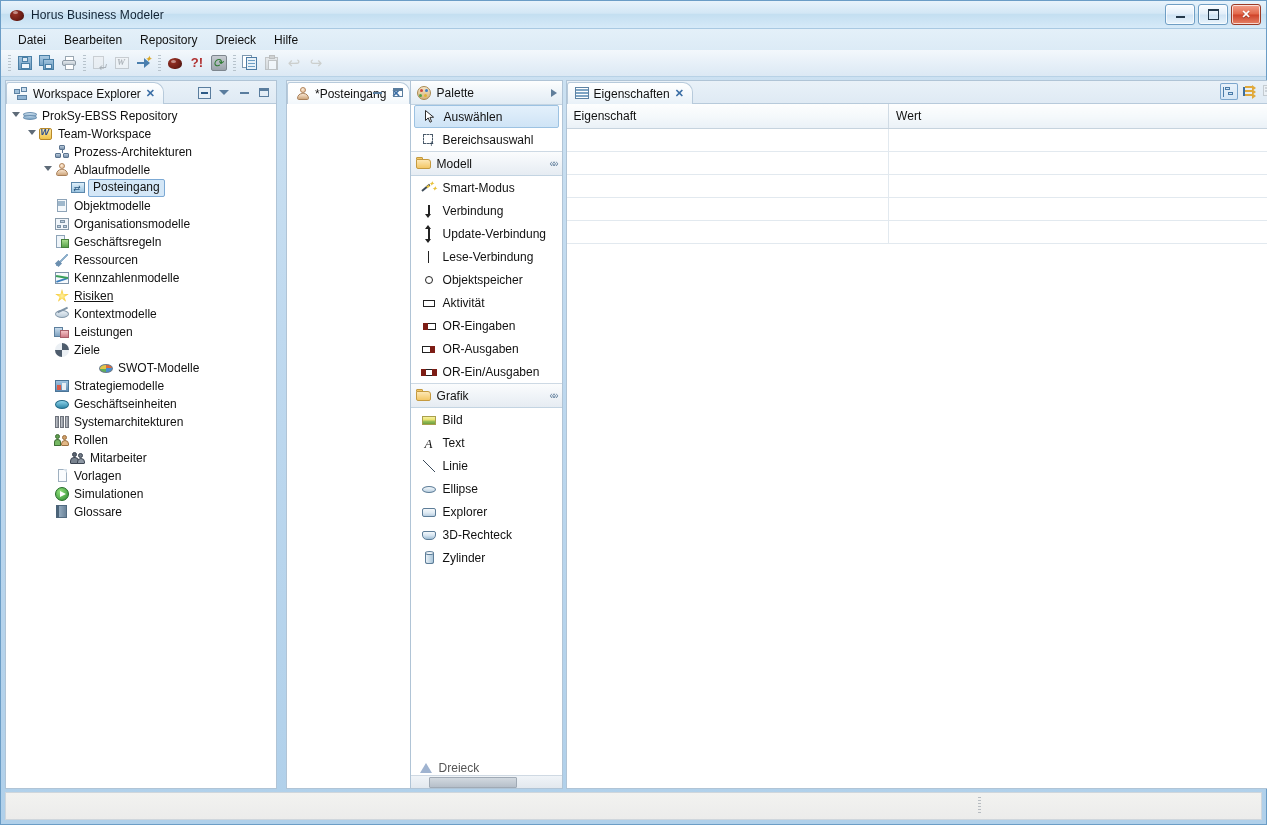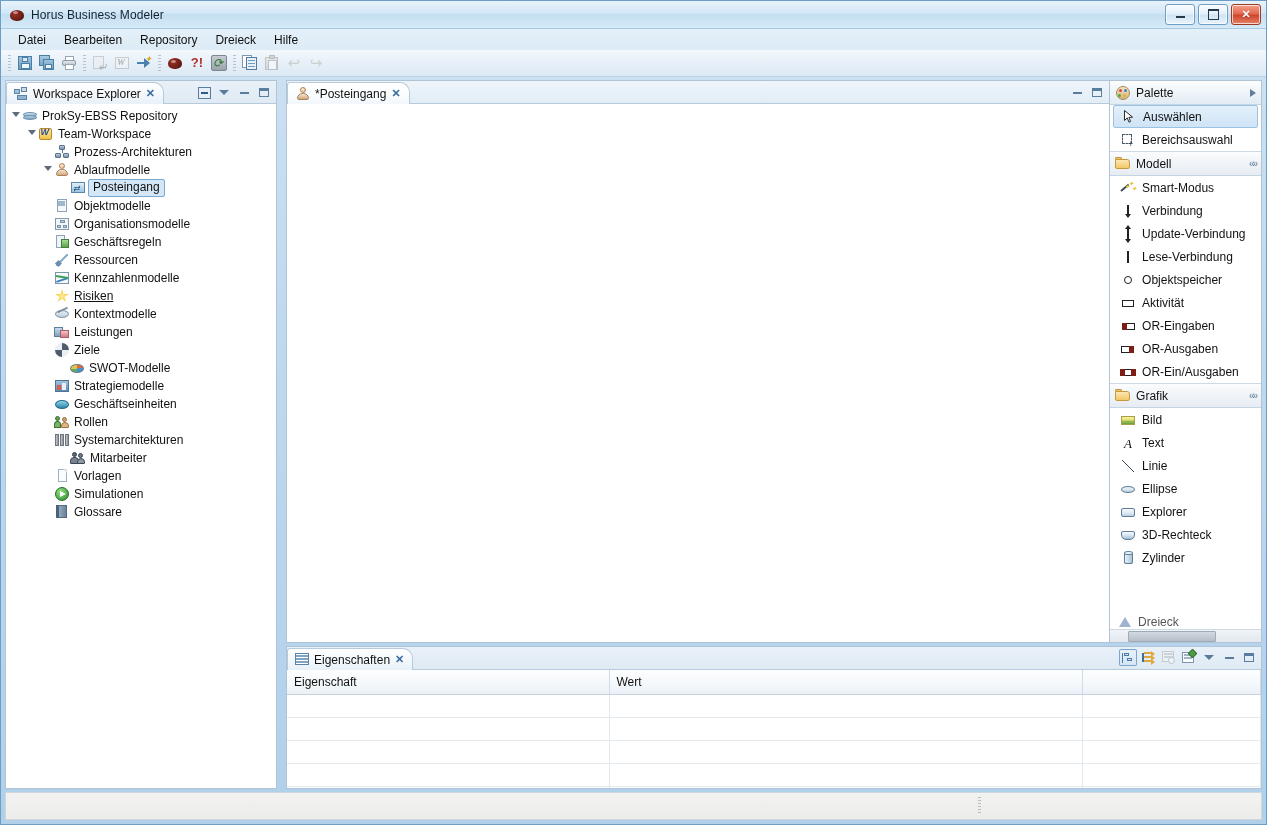--- a/index.html
+++ b/index.html
@@ -277,21 +277,21 @@
   .i-sim .tri { position:absolute; left:6px; top:4.5px; width:0;height:0;
     border-top:3.5px solid transparent;border-bottom:3.5px solid transparent;border-left:6px solid #fff;}
   .i-glos .b { position:absolute; left:2px; top:1px; width:11px; height:13px;
     background:linear-gradient(to right,#9fb6c9,#6b8399); border:1px solid #516a80; box-sizing:border-box;}
   .i-glos .s { position:absolute; left:2px; top:1px; width:3px; height:13px; background:#4b6378;}
   .i-post .scr { position:absolute; left:1px; top:2px; width:14px; height:11px;
     background:linear-gradient(to bottom,#dff0fb,#9cc4e0); border:1px solid #5c87aa; box-sizing:border-box;}
   .i-post .ar { position:absolute; left:3px; top:4.5px; font-size:8px; color:#25547c; line-height:1;}
 
   
-  .center-col { flex:1 1 auto; display:flex; flex-direction:column; gap:3px; min-width:0;}
+  .center-col { flex:1 1 auto; display:flex; flex-direction:row; gap:3px; min-width:0;}
   .editor-row { flex:1 1 auto; display:flex; gap:0; min-height:0;}
   .editor {
     flex:1 1 auto; min-width:0;
     border:1px solid #b0c4d6; background:#fff;
     display:flex; flex-direction:column; box-sizing:border-box;
   }
   .editor-tabrow {
     height:22px; flex:0 0 22px; display:flex; align-items:flex-end; position:relative;
     background: linear-gradient(to bottom,#eef5fa,#e2edf6);
     border-bottom:1px solid #b7cadb;
@@ -685,21 +685,21 @@
               </span>
               <span class="tlabel">Leistungen</span>
             </div>
             <div class="trow" style="padding-left: 36px;">
               <span class="twist"></span>
               <span class="ticon i-ziel">
                 <i class="g"></i>
               </span>
               <span class="tlabel">Ziele</span>
             </div>
-            <div class="trow" style="padding-left: 51px;">
+            <div class="trow" style="padding-left: 36px; margin-left: 44px;">
               <span class="twist"></span>
               <span class="ticon i-swot">
                 <i class="c"></i>
               </span>
               <span class="tlabel">SWOT-Modelle</span>
             </div>
             <div class="trow" style="padding-left: 36px;">
               <span class="twist"></span>
               <span class="ticon i-strat">
                 <i class="fr"></i>
@@ -707,39 +707,39 @@
                 <i class="b"></i>
               </span>
               <span class="tlabel">Strategiemodelle</span>
             </div>
             <div class="trow" style="padding-left: 36px;">
               <span class="twist"></span>
               <span class="ticon i-ge">
                 <i class="e"></i>
               </span>
               <span class="tlabel">Geschäftseinheiten</span>
+            </div>
+            <div class="trow" style="padding-left: 36px;">
+              <span class="twist"></span>
+              <span class="ticon i-sys">
+                <i class="b1"></i>
+                <i class="b2"></i>
+                <i class="b3"></i>
+              </span>
+              <span class="tlabel">Systemarchitekturen</span>
             </div>
             <div class="trow" style="padding-left: 36px;">
               <span class="twist"></span>
               <span class="ticon i-role">
                 <i class="h1"></i>
                 <i class="b1"></i>
                 <i class="h2"></i>
                 <i class="b2"></i>
               </span>
               <span class="tlabel">Rollen</span>
-            </div>
-            <div class="trow" style="padding-left: 36px;">
-              <span class="twist"></span>
-              <span class="ticon i-sys">
-                <i class="b1"></i>
-                <i class="b2"></i>
-                <i class="b3"></i>
-              </span>
-              <span class="tlabel">Systemarchitekturen</span>
             </div>
             <div class="trow" style="padding-left: 52px;">
               <span class="twist"></span>
               <span class="ticon i-mit">
                 <i class="h1"></i>
                 <i class="b1"></i>
                 <i class="h2"></i>
                 <i class="b2"></i>
               </span>
               <span class="tlabel">Mitarbeiter</span>

